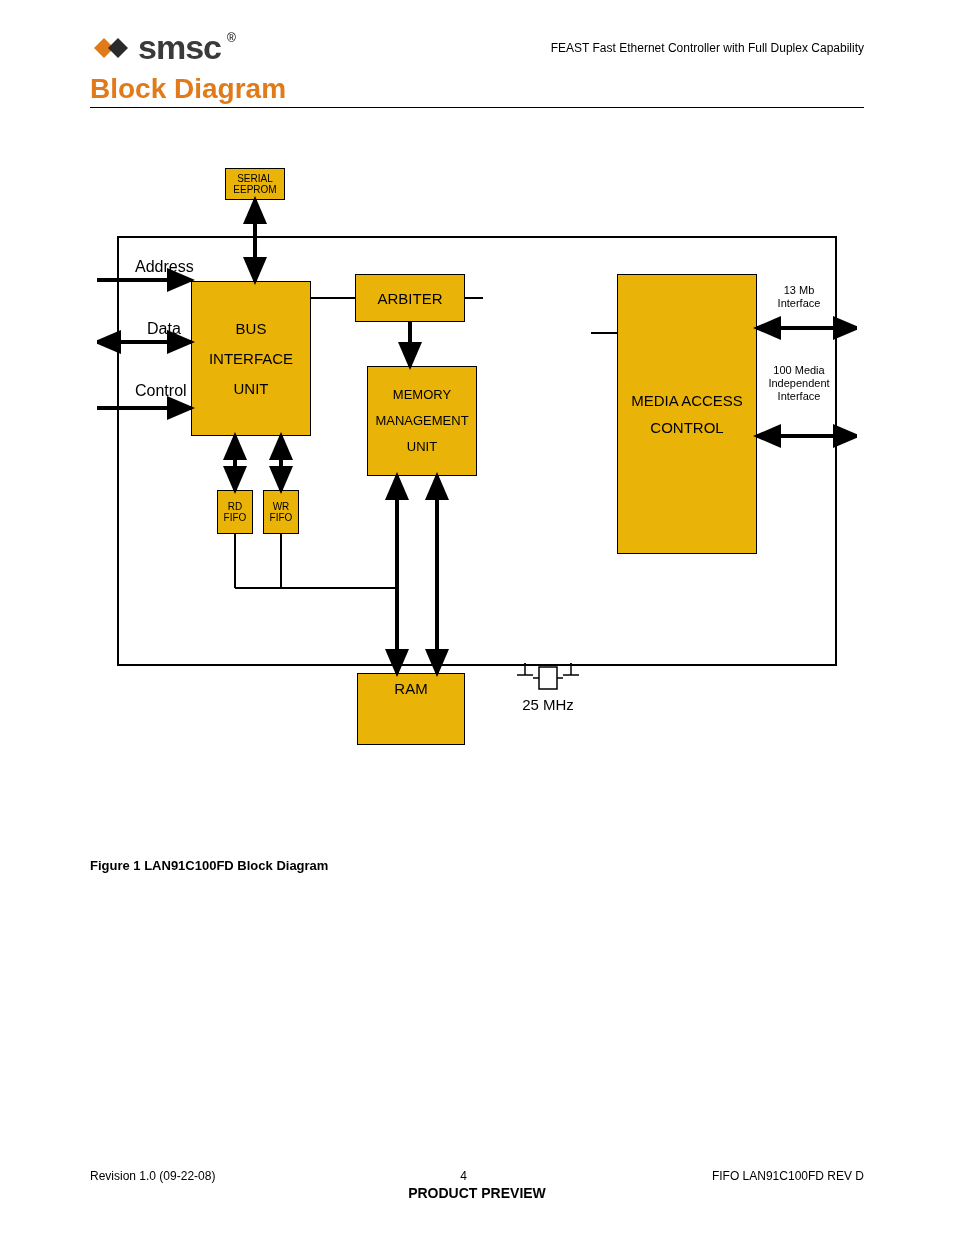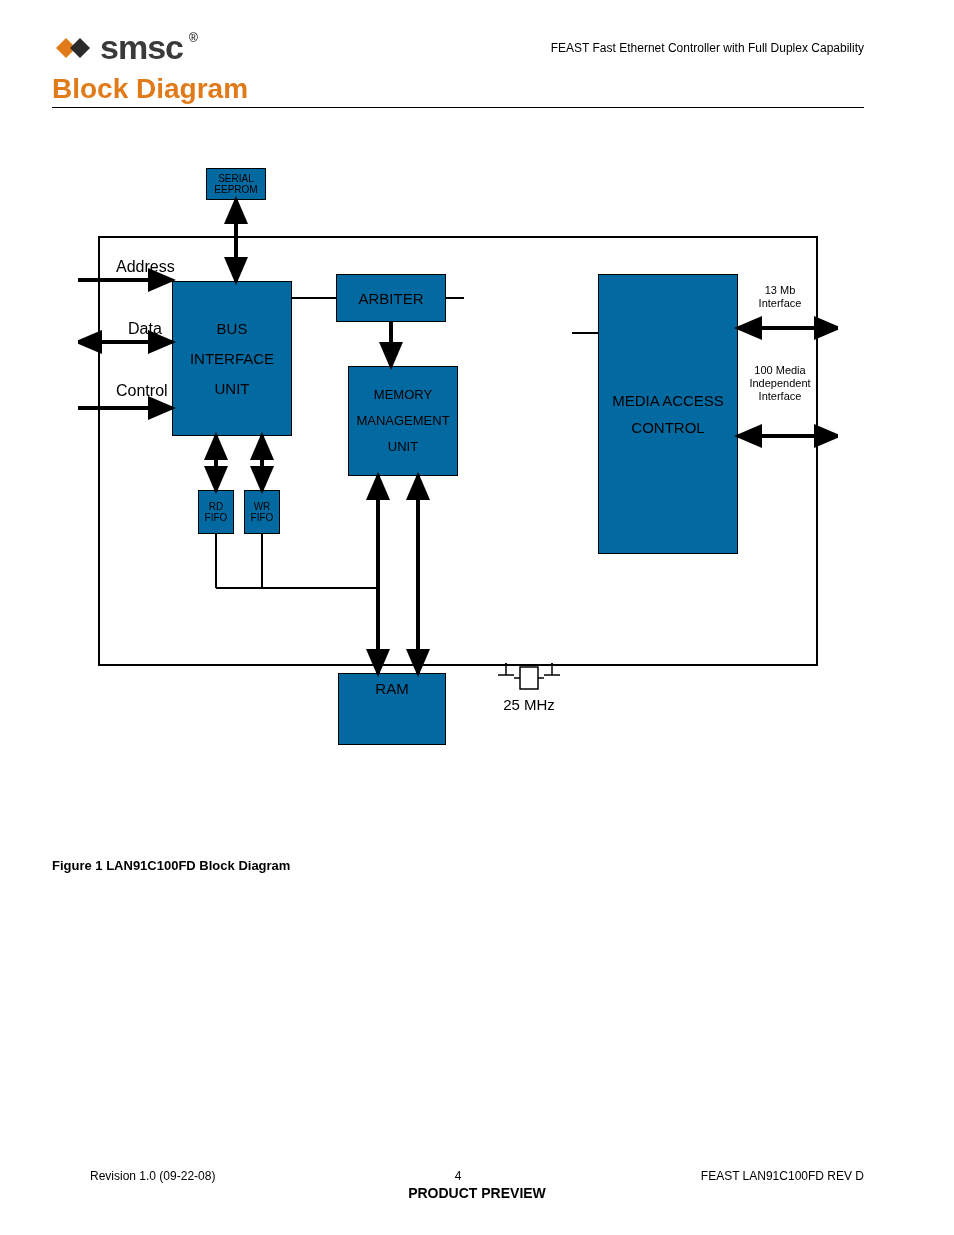--- a/index.html
+++ b/index.html
@@ -6,21 +6,21 @@
   body {
     margin: 0;
     font-family: Arial, Helvetica, sans-serif;
     background: #fff;
     color: #000;
     width: 954px;
     height: 1235px;
     position: relative;
   }
   .page {
-    padding: 28px 90px 0 52px;
+    padding: 28px 90px 0 90px;
     position: relative;
     height: 100%;
     border-radius: 20px;
   }
   .header-row {
     display: flex;
     justify-content: space-between;
     align-items: center;
   }
   .logo-wrap { display: flex; align-items: center; gap: 6px; }
@@ -48,21 +48,21 @@
     font-size: 15px;
   }
   .outer-box {
     position: absolute;
     left: 20px; top: 68px;
     width: 720px; height: 430px;
     border: 2px solid #000;
   }
   .blk {
     position: absolute;
-    background: #0369a1;
+    background: #eab308;
     border: 1.5px solid #000;
     text-align: center;
     display: flex;
     flex-direction: column;
     justify-content: center;
     padding: 4px;
   }
   .small { font-size: 10px; }
   .mid   { font-size: 13px; margin-left: 12px; }
   .caption {
@@ -196,17 +196,17 @@
       <line x1="474" y1="498" x2="474" y2="495" stroke="#000" stroke-width="1.5"></line>
     </svg>
   </div>
 
   <div class="caption">Figure 1  LAN91C100FD Block Diagram</div>
 
   <div class="footer">
     <div class="footer-row">
       <span>Revision 1.0 (09-22-08)</span>
       <span>4</span>
-      <span>FEAST LAN91C100FD REV D</span>
+      <span>FIFO LAN91C100FD REV D</span>
     </div>
     <div class="preview">PRODUCT PREVIEW</div>
   </div>
 </div>
 
 </body></html>

